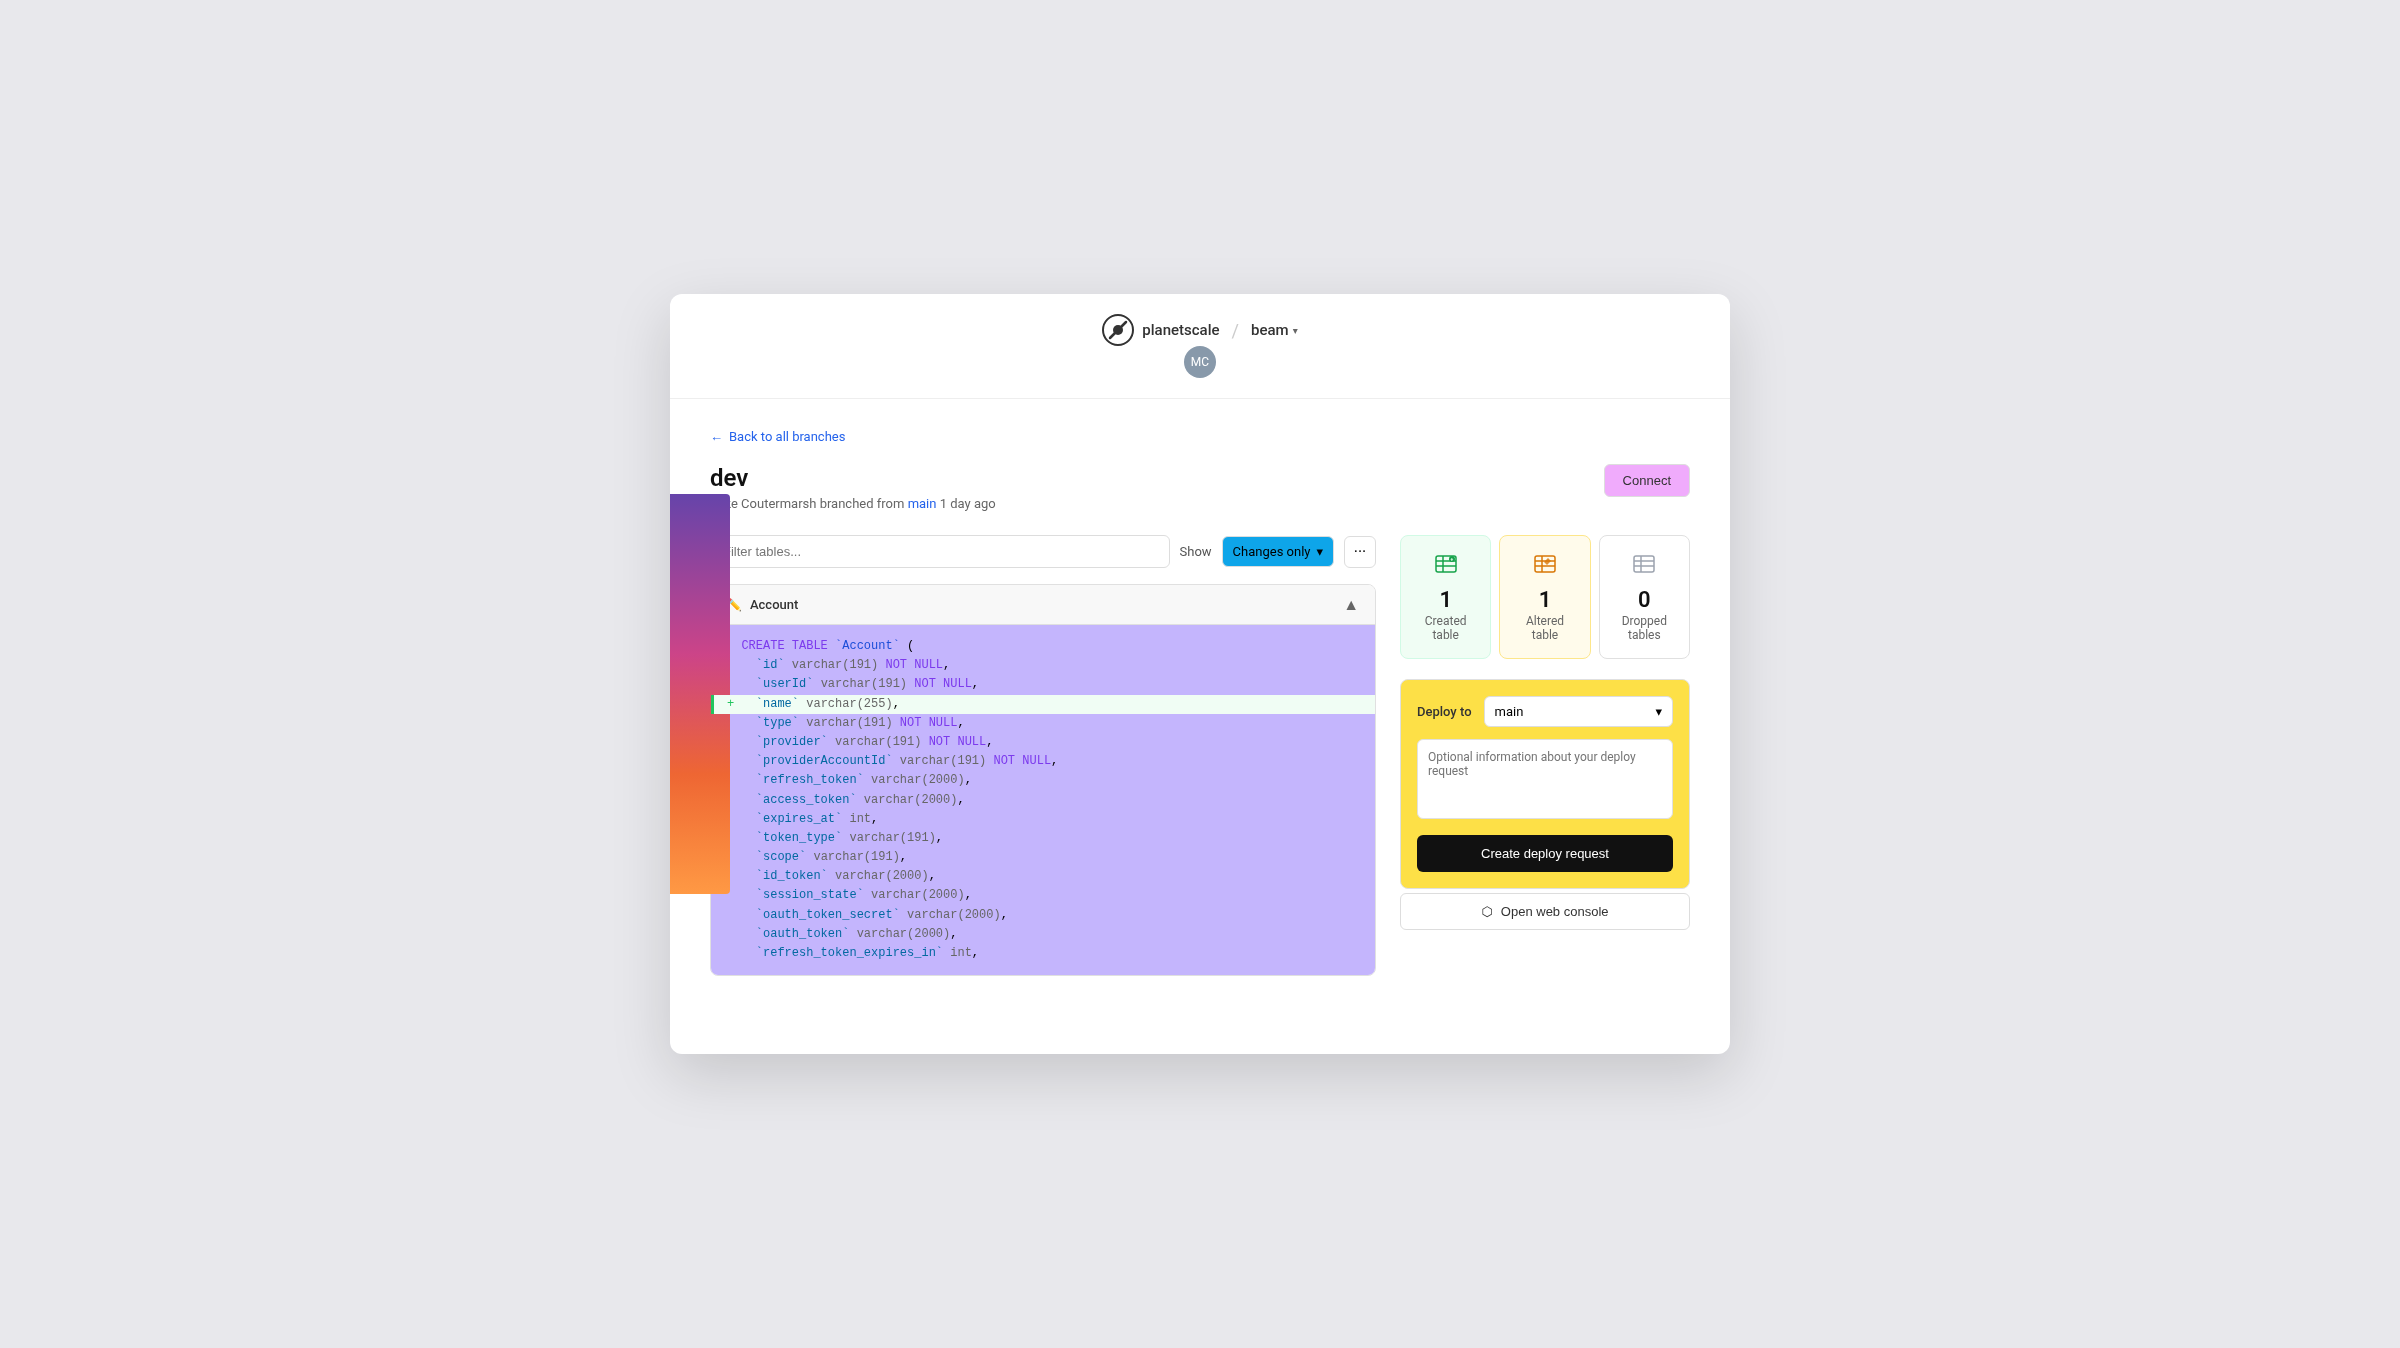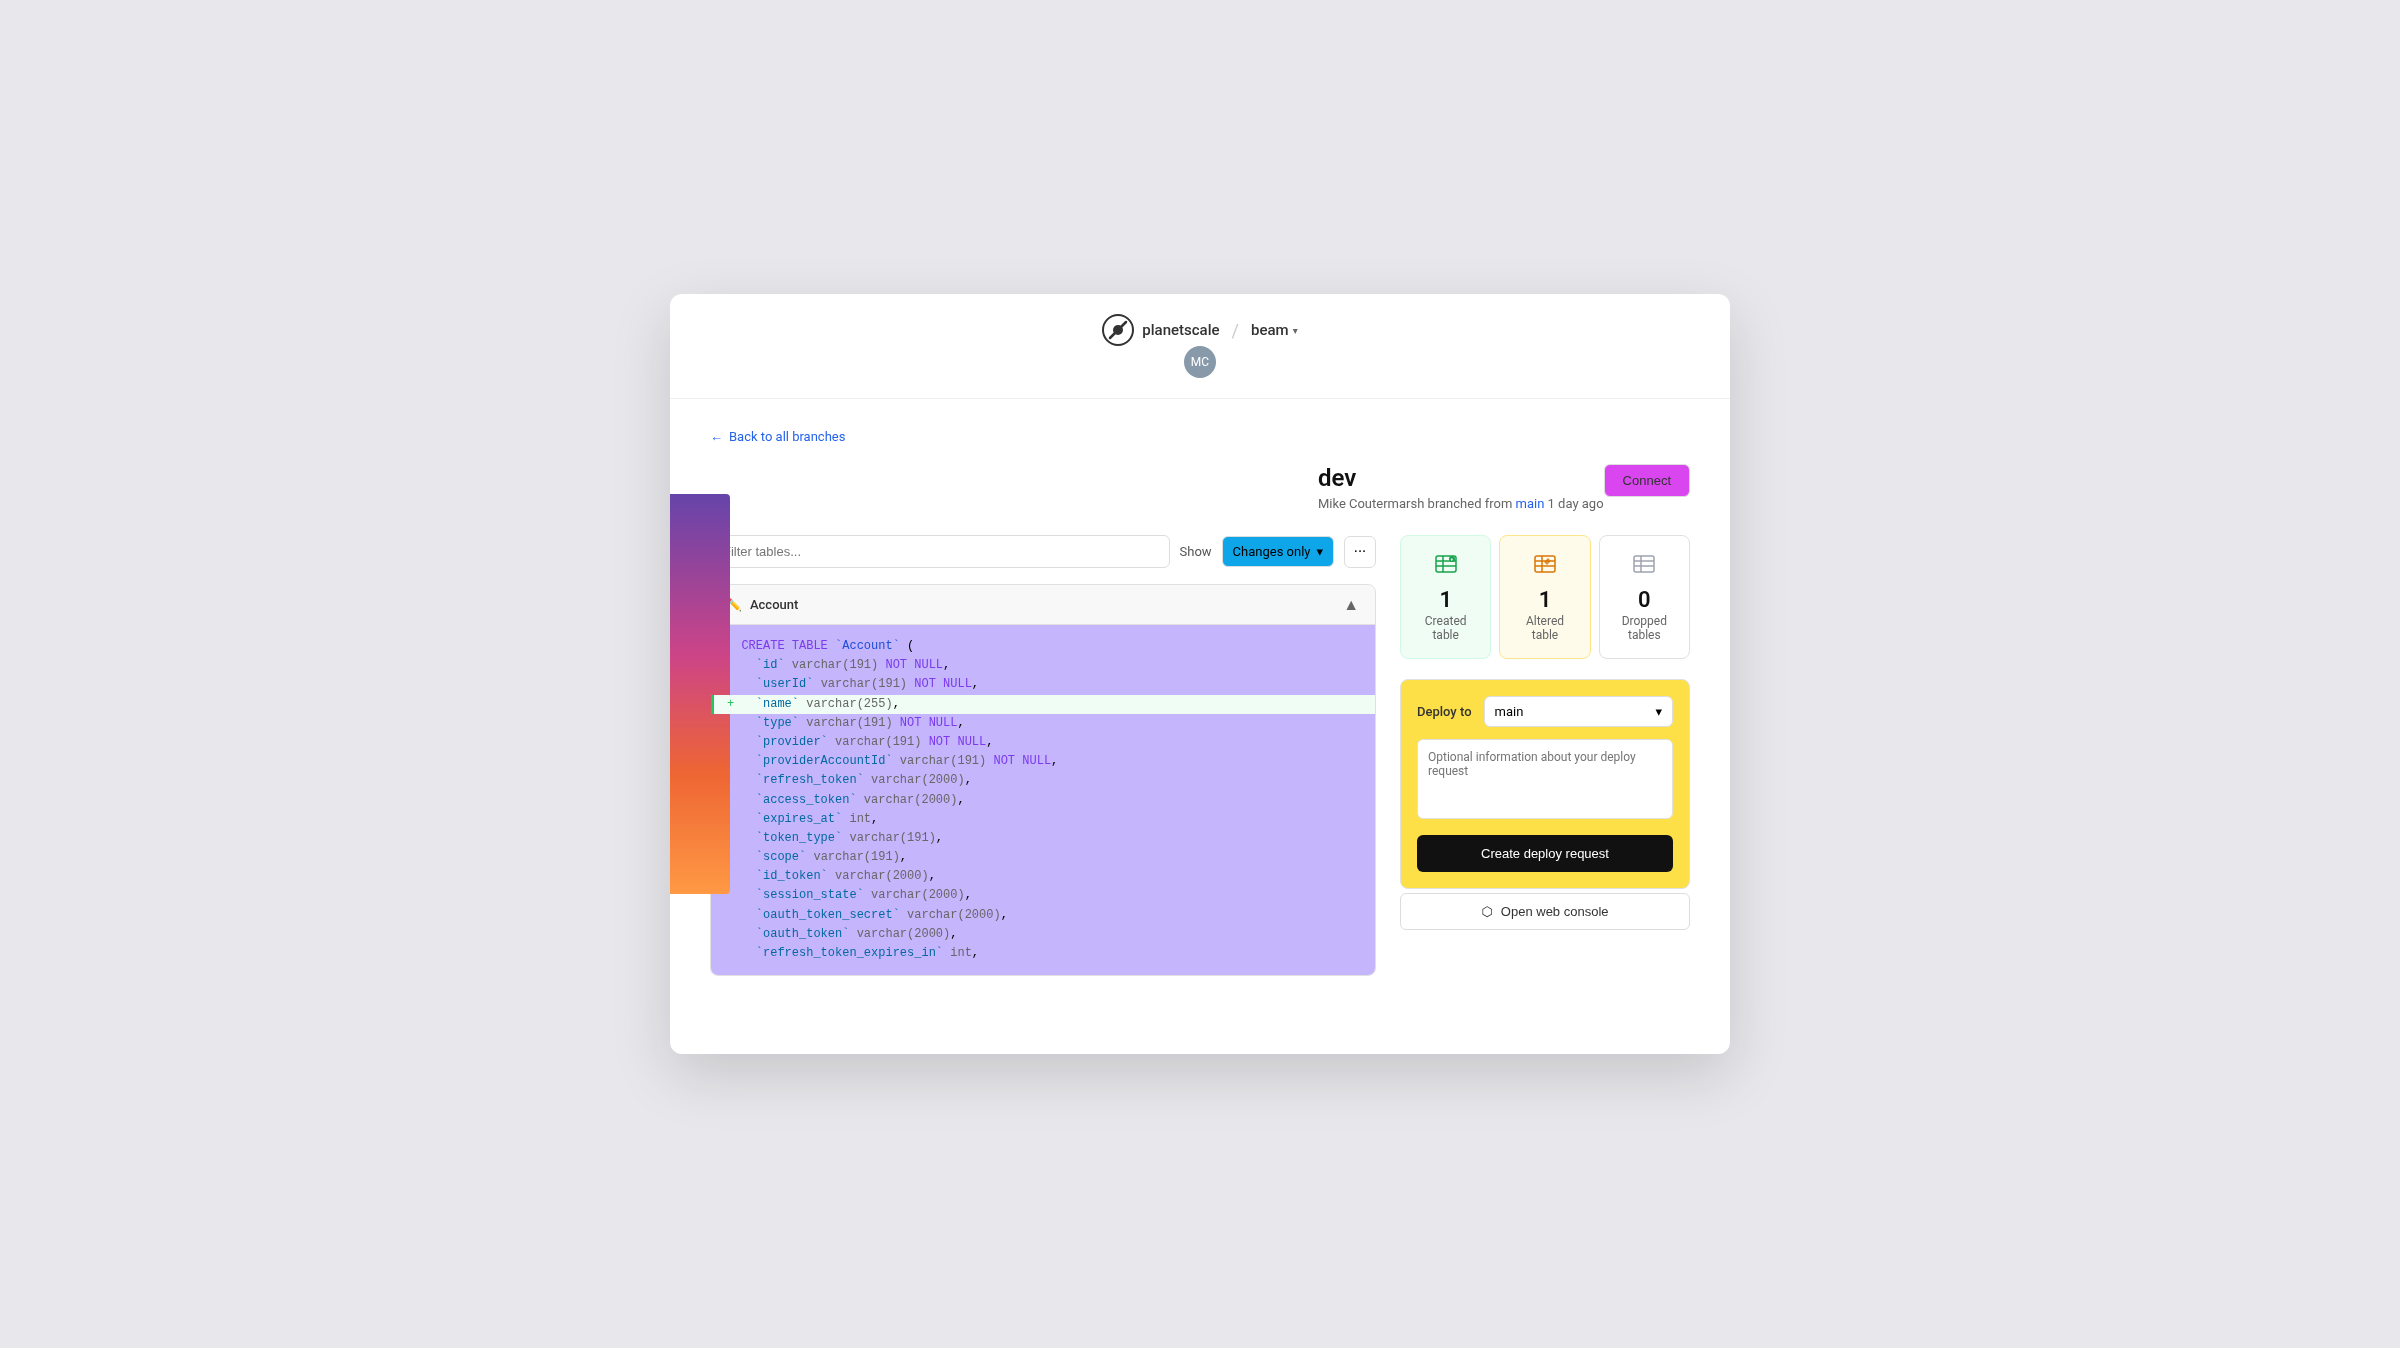--- a/index.html
+++ b/index.html
@@ -134,42 +134,42 @@
       color: #2563eb;
       font-size: 13px;
       cursor: pointer;
       margin-bottom: 20px;
       text-decoration: none;
     }
 
     .branch-header {
       display: flex;
       align-items: flex-start;
-      justify-content: flex-end;
+      justify-content: space-between;
       margin-bottom: 24px;
     }
 
     .branch-title {
       font-size: 24px;
       font-weight: 600;
       color: #111;
       margin-bottom: 4px;
     }
 
     .branch-meta {
       font-size: 13px;
       color: #666;
     }
 
     .branch-meta .main-link {
       color: #2563eb;
     }
 
     .connect-btn {
-      background: #d946ef;
+      background: #f0abfc;
       border: 1px solid #ddd;
       border-radius: 6px;
       padding: 8px 18px;
       font-size: 13px;
       cursor: pointer;
       color: #333;
     }
 
     
     .content-layout {

